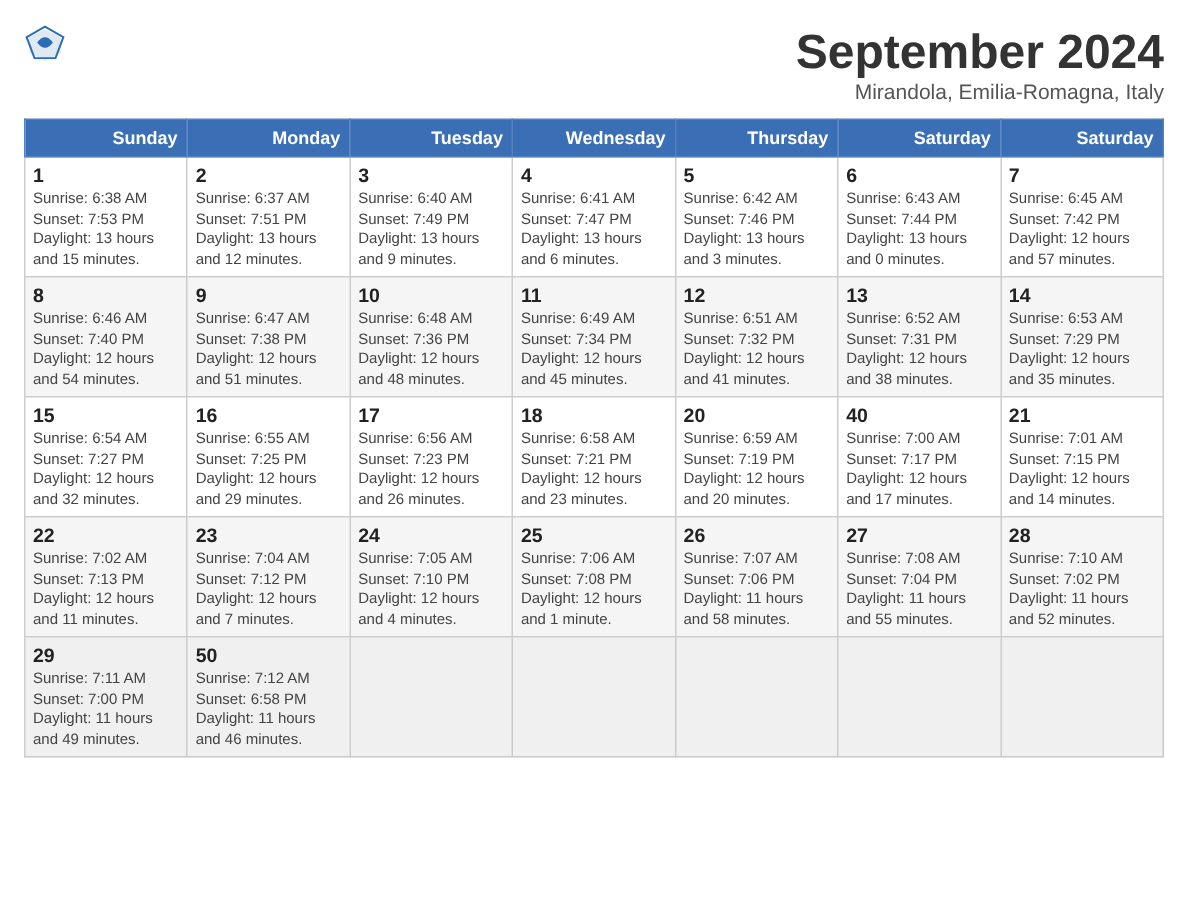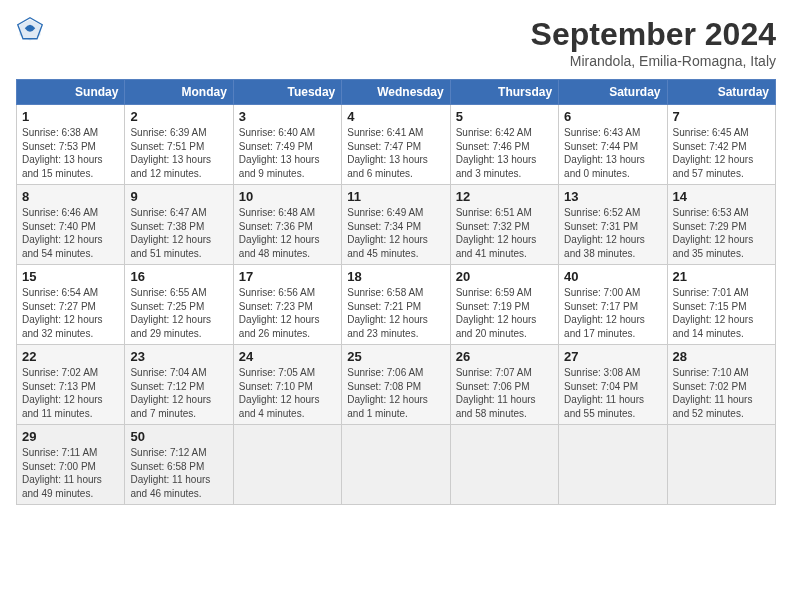--- a/index.html
+++ b/index.html
@@ -122,21 +122,21 @@
   <tr>
         <td>
           <span class="day-num">1</span>
           <div class="day-detail">Sunrise: 6:38 AM
 Sunset: 7:53 PM
 Daylight: 13 hours
 and 15 minutes.</div>
         </td>
         <td>
           <span class="day-num">2</span>
-          <div class="day-detail">Sunrise: 6:39 AM
+          <div class="day-detail">Sunrise: 6:37 AM
 Sunset: 7:51 PM
 Daylight: 13 hours
 and 12 minutes.</div>
         </td>
         <td>
           <span class="day-num">3</span>
           <div class="day-detail">Sunrise: 6:40 AM
 Sunset: 7:49 PM
 Daylight: 13 hours
 and 9 minutes.</div>
@@ -303,21 +303,21 @@
         </td>
         <td>
           <span class="day-num">26</span>
           <div class="day-detail">Sunrise: 7:07 AM
 Sunset: 7:06 PM
 Daylight: 11 hours
 and 58 minutes.</div>
         </td>
         <td>
           <span class="day-num">27</span>
-          <div class="day-detail">Sunrise: 3:08 AM
+          <div class="day-detail">Sunrise: 7:08 AM
 Sunset: 7:04 PM
 Daylight: 11 hours
 and 55 minutes.</div>
         </td>
         <td>
           <span class="day-num">28</span>
           <div class="day-detail">Sunrise: 7:10 AM
 Sunset: 7:02 PM
 Daylight: 11 hours
 and 52 minutes.</div>

